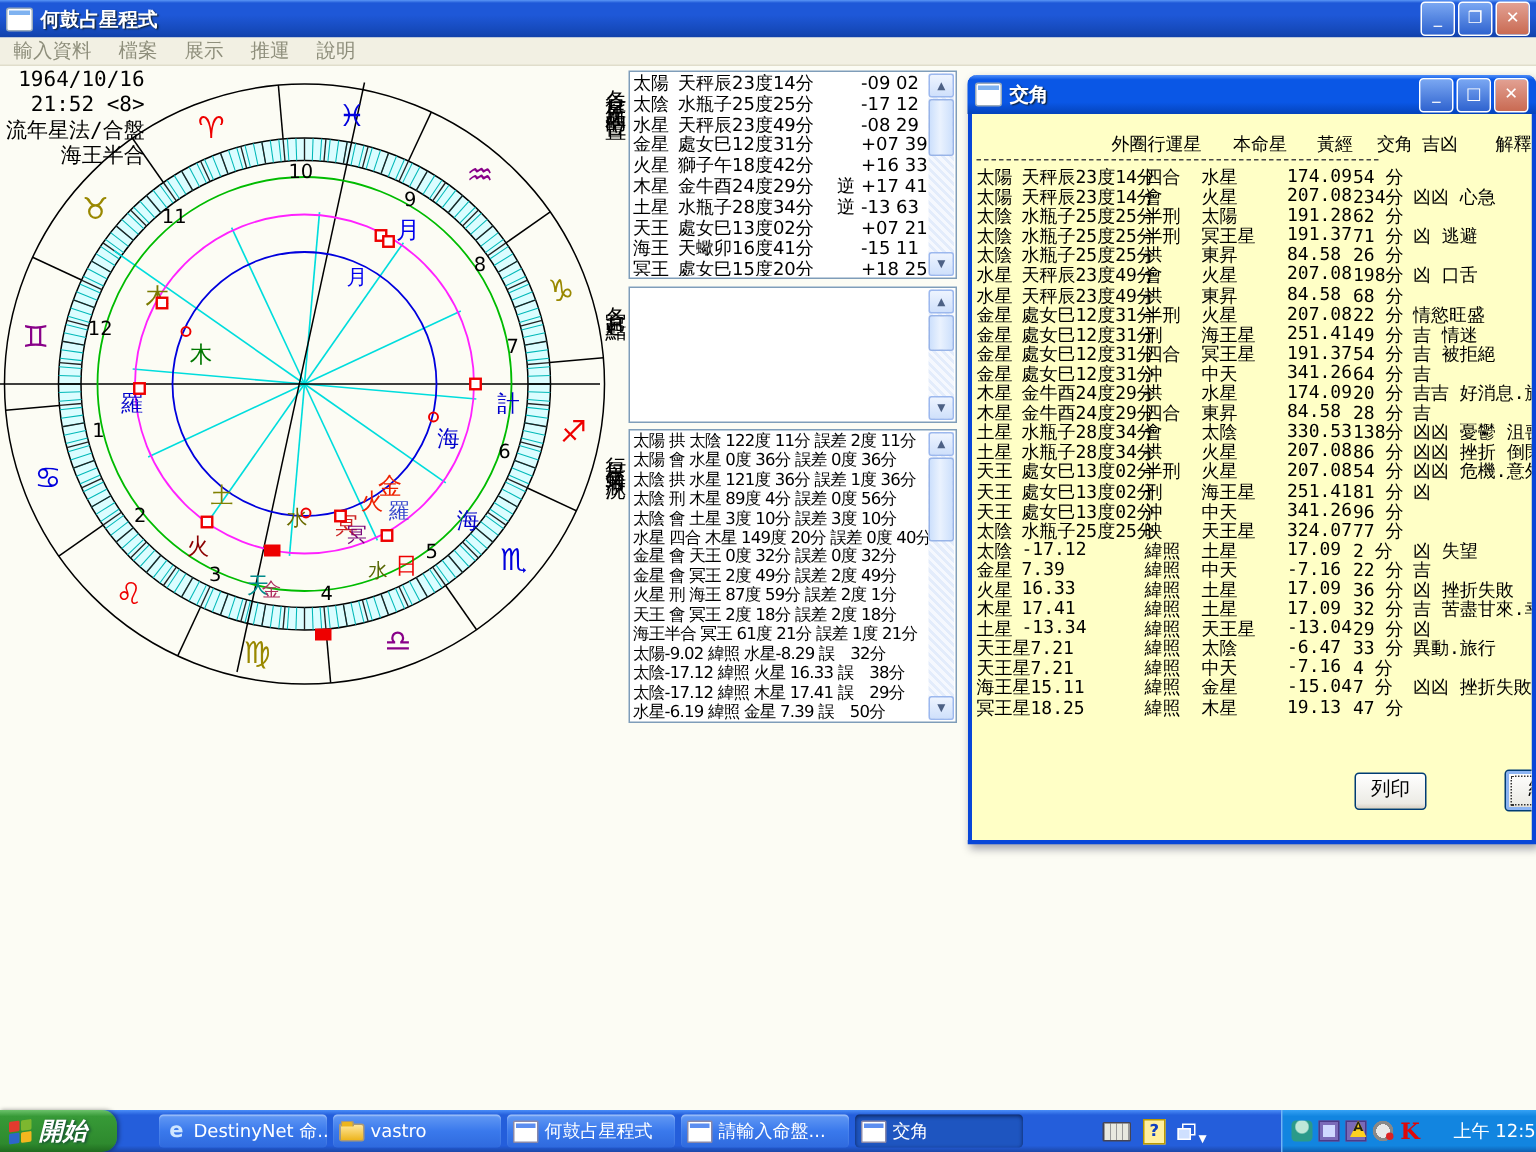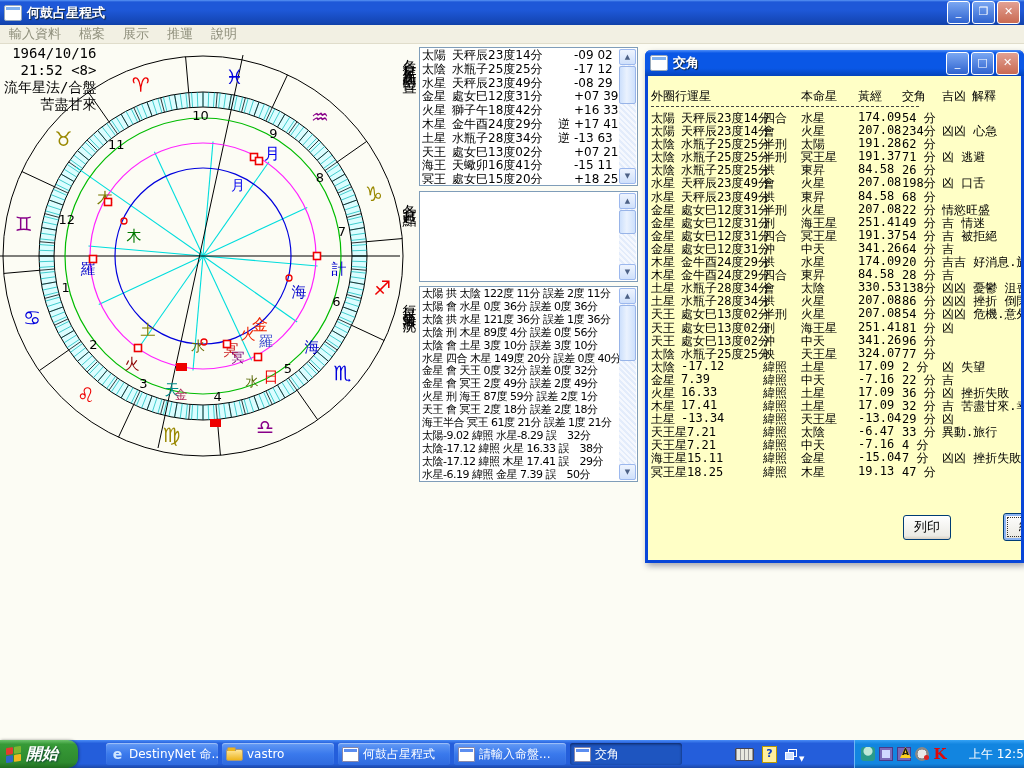--- a/index.html
+++ b/index.html
@@ -45,21 +45,21 @@
     background:linear-gradient(90deg,#cde0fc,#eaf2fe 45%,#cde0fc);}
 
   
   .dialog{position:absolute;left:645px;top:50px;width:379px;height:513px;box-sizing:border-box;
     border:3px solid #0846d8;border-top:none;border-radius:6px 6px 0 0;background:#ffffc6;box-shadow:2px 3px 6px rgba(0,0,40,.35);}
   .dlg-title{position:absolute;left:-3px;right:-3px;top:0px;height:26px;border-radius:6px 6px 0 0;
     background:linear-gradient(180deg,#4f8ef8 0%,#0a57e6 12%,#0a57e6 70%,#0443bb 100%);
     display:flex;align-items:center;padding:0 5px;box-sizing:border-box;color:#fff;}
   .dlg-body{position:absolute;left:0;top:26px;right:0;bottom:0;background:#ffffc6;overflow:hidden;font-family:"DejaVu Sans Mono",monospace;}
   .dlg-head{position:absolute;left:3px;top:12px;right:0;display:grid;grid-template-columns:150px 57px 44px 40px 30px auto;
-    font-size:12px;white-space:nowrap;}
+    font-size:12px;white-space:nowrap;text-align:right;}
   .dlg-sep{position:absolute;left:3px;top:30px;width:268px;border-top:1px dashed #444;}
   .dlg-rows{position:absolute;left:3px;top:34px;right:0;}
   .dlg-row{display:grid;grid-template-columns:30px 82px 38px 57px 44px 40px auto;height:13.1px;font-size:12px;white-space:nowrap;}
   .dlg-row span{overflow:visible;}
   .xp-btn{position:absolute;height:23px;border:1px solid #003c74;border-radius:3px;
     background:linear-gradient(180deg,#ffffff,#ecebe5 85%,#d8d0c4);font-size:13px;text-align:center;line-height:21px;color:#000;}
   .xp-btn.focus{box-shadow:0 0 0 2px #8cb4f2 inset;outline:1px dotted #333;outline-offset:-5px;}
 
   
   .taskbar{position:absolute;left:0;top:740px;width:1024px;height:28px;
@@ -124,21 +124,21 @@
       <span class="menu-item">檔案</span>
       <span class="menu-item">展示</span>
       <span class="menu-item">推運</span>
       <span class="menu-item">說明</span>
     </div>
 
   <div class="info">
     <div>1964/10/16</div>
     <div>21:52 &lt;8&gt;</div>
     <div>流年星法/合盤</div>
-    <div>苦盡甘來</div>
+    <div>海王半合</div>
   </div>
 
   <svg class="chart-svg" width="410" height="445" viewBox="0 43 410 445">
       <circle cx="203" cy="256" r="200" fill="none" stroke="#000" stroke-width="1"></circle>
       <circle cx="203" cy="256" r="164" fill="#dbfdff" stroke="#000" stroke-width="1"></circle>
       <circle cx="203" cy="256" r="149" fill="#fcfcf4" stroke="#000" stroke-width="1"></circle>
       <line x1="352" y1="256" x2="367" y2="256" stroke="#00b8b8" stroke-width="0.7"></line>
       <line x1="351.90923322584524" y1="250.79997499132736" x2="366.9000956311317" y2="250.27648254078983" stroke="#00b8b8" stroke-width="0.7"></line>
       <line x1="351.6370434887138" y1="245.60628541212532" x2="366.6005042426112" y2="244.55993830596344" stroke="#00b8b8" stroke-width="0.7"></line>
       <line x1="351.1837624098727" y1="240.42525897311964" x2="366.10159084039685" y2="238.85733202410483" stroke="#00b8b8" stroke-width="0.7"></line>

